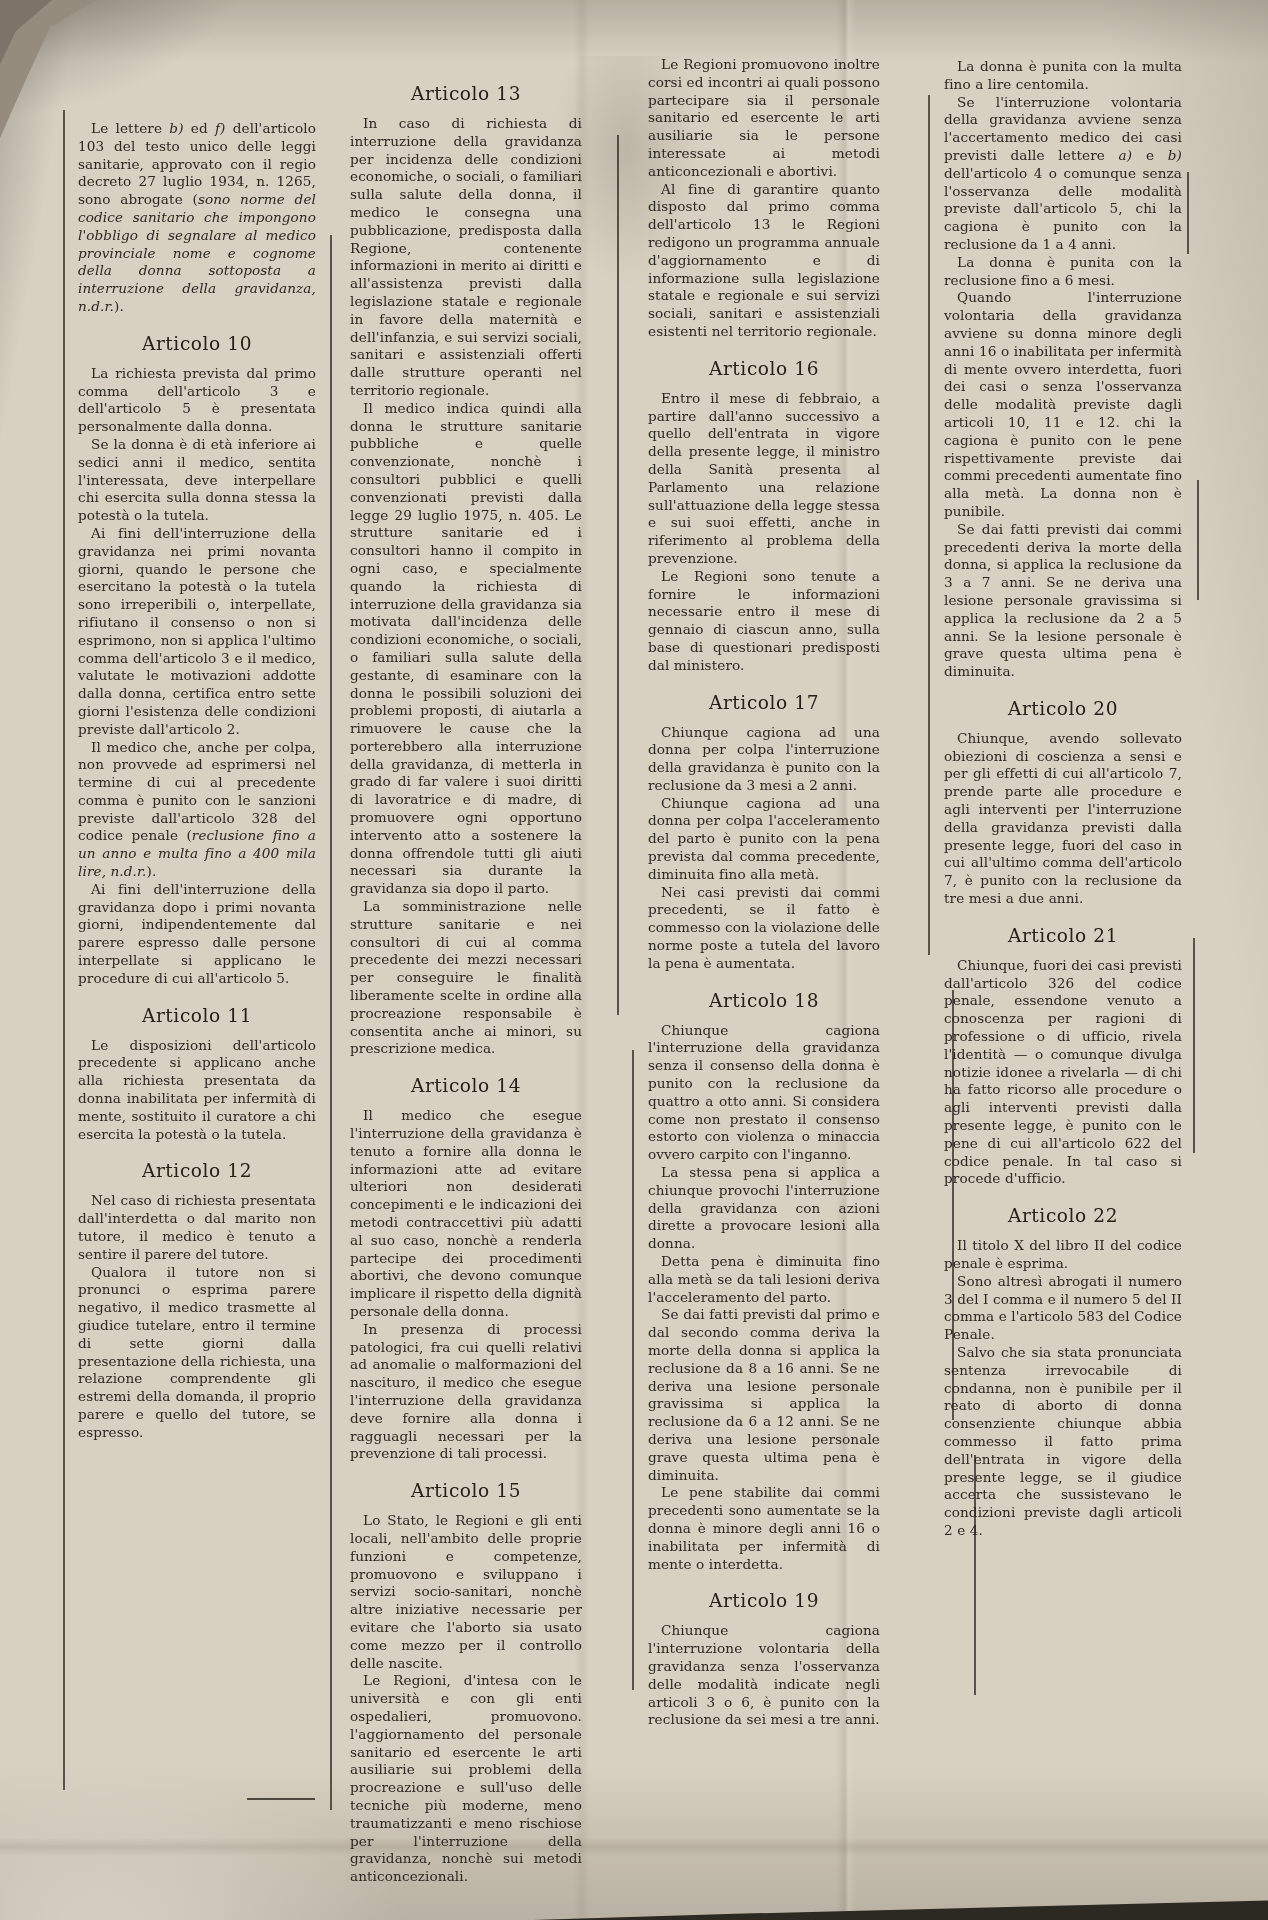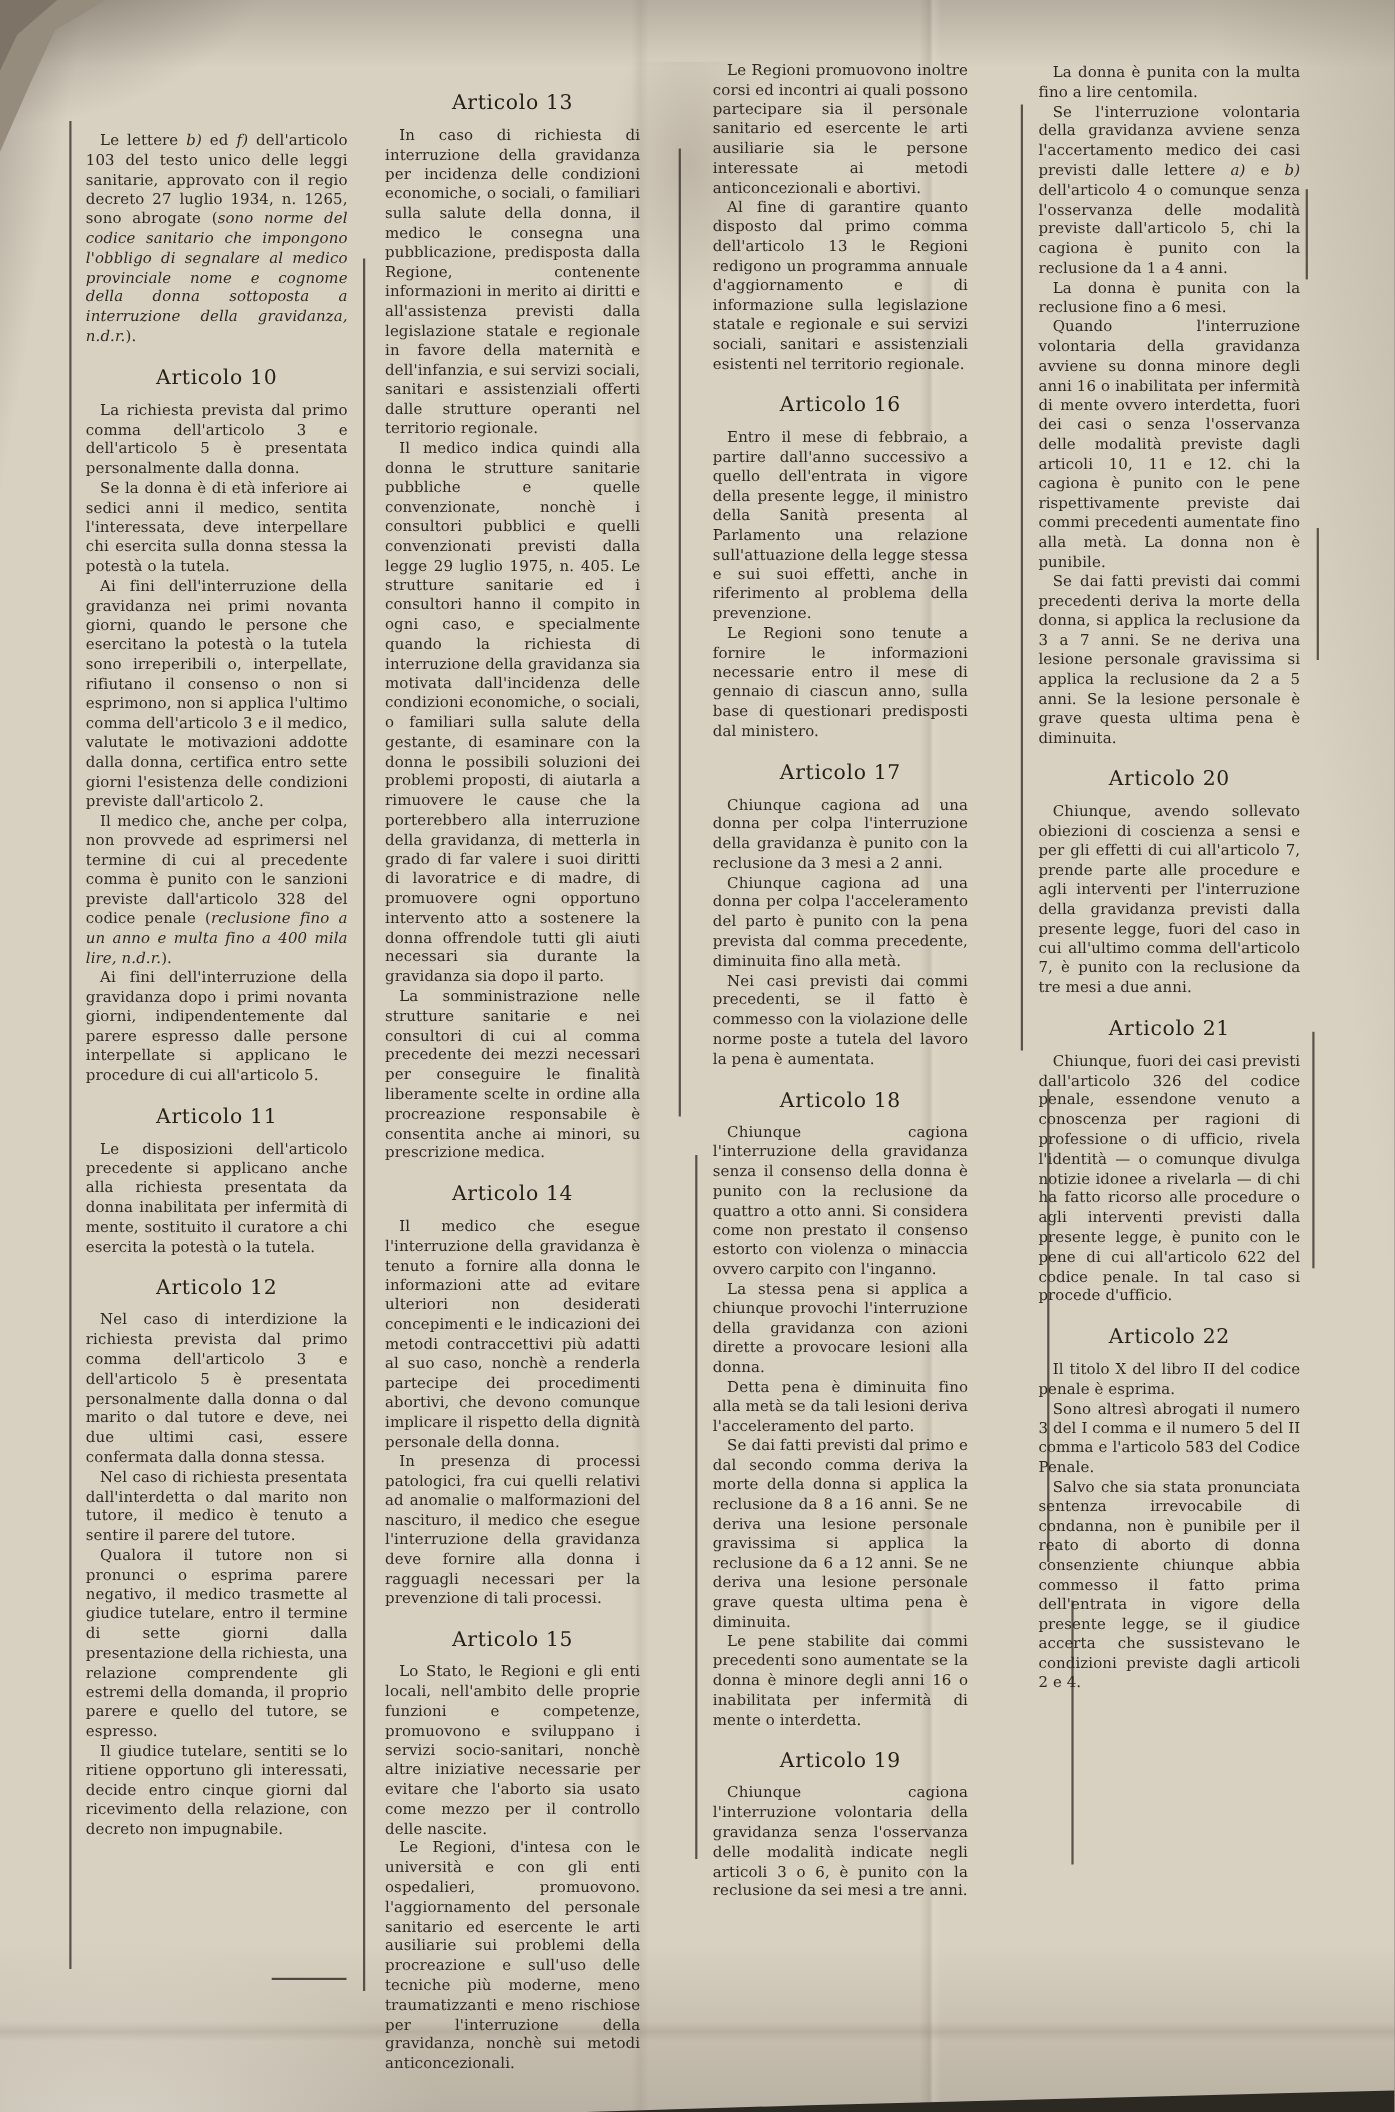--- a/index.html
+++ b/index.html
@@ -93,24 +93,22 @@
       <p class="para"><span>Le lettere </span><em>b)</em><span> ed </span><em>f)</em><span> dell'articolo 103 del testo unico delle leggi sanitarie, approvato con il regio decreto 27 luglio 1934, n. 1265, sono abrogate (</span><em>sono norme del codice sanitario che impongono l'obbligo di segnalare al medico provinciale nome e cognome della donna sottoposta a interruzione della gravidanza, n.d.r.</em><span>).</span></p>
       <h2 class="art-heading">Articolo 10</h2>
       <p class="para">La richiesta prevista dal primo comma dell'articolo 3 e dell'articolo 5 è presentata personalmente dalla donna.</p>
       <p class="para">Se la donna è di età inferiore ai sedici anni il medico, sentita l'interessata, deve interpellare chi esercita sulla donna stessa la potestà o la tutela.</p>
       <p class="para">Ai fini dell'interruzione della gravidanza nei primi novanta giorni, quando le persone che esercitano la potestà o la tutela sono irreperibili o, interpellate, rifiutano il consenso o non si esprimono, non si applica l'ultimo comma dell'articolo 3 e il medico, valutate le motivazioni addotte dalla donna, certifica entro sette giorni l'esistenza delle condizioni previste dall'articolo 2.</p>
       <p class="para"><span>Il medico che, anche per colpa, non provvede ad esprimersi nel termine di cui al precedente comma è punito con le sanzioni previste dall'articolo 328 del codice penale (</span><em>reclusione fino a un anno e multa fino a 400 mila lire, n.d.r.</em><span>).</span></p>
       <p class="para">Ai fini dell'interruzione della gravidanza dopo i primi novanta giorni, indipendentemente dal parere espresso dalle persone interpellate si applicano le procedure di cui all'articolo 5.</p>
       <h2 class="art-heading">Articolo 11</h2>
       <p class="para">Le disposizioni dell'articolo precedente si applicano anche alla richiesta presentata da donna inabilitata per infermità di mente, sostituito il curatore a chi esercita la potestà o la tutela.</p>
       <h2 class="art-heading">Articolo 12</h2>
-      <p class="para">Nel caso di interdizione la richiesta prevista dal primo comma dell'articolo 3 e dell'articolo 5 è presentata personalmente dalla donna o dal marito o dal tutore e deve, nei due ultimi casi, essere confermata dalla donna stessa.</p>
       <p class="para">Nel caso di richiesta presentata dall'interdetta o dal marito non tutore, il medico è tenuto a sentire il parere del tutore.</p>
       <p class="para">Qualora il tutore non si pronunci o esprima parere negativo, il medico trasmette al giudice tutelare, entro il termine di sette giorni dalla presentazione della richiesta, una relazione comprendente gli estremi della domanda, il proprio parere e quello del tutore, se espresso.</p>
-      <p class="para">Il giudice tutelare, sentiti se lo ritiene opportuno gli interessati, decide entro cinque giorni dal ricevimento della relazione, con decreto non impugnabile.</p>
     </div>
   <div class="col" id="col2">
       <h2 class="art-heading">Articolo 13</h2>
       <p class="para">In caso di richiesta di interruzione della gravidanza per incidenza delle condizioni economiche, o sociali, o familiari sulla salute della donna, il medico le consegna una pubblicazione, predisposta dalla Regione, contenente informazioni in merito ai diritti e all'assistenza previsti dalla legislazione statale e regionale in favore della maternità e dell'infanzia, e sui servizi sociali, sanitari e assistenziali offerti dalle strutture operanti nel territorio regionale.</p>
       <p class="para">Il medico indica quindi alla donna le strutture sanitarie pubbliche e quelle convenzionate, nonchè i consultori pubblici e quelli convenzionati previsti dalla legge 29 luglio 1975, n. 405. Le strutture sanitarie ed i consultori hanno il compito in ogni caso, e specialmente quando la richiesta di interruzione della gravidanza sia motivata dall'incidenza delle condizioni economiche, o sociali, o familiari sulla salute della gestante, di esaminare con la donna le possibili soluzioni dei problemi proposti, di aiutarla a rimuovere le cause che la porterebbero alla interruzione della gravidanza, di metterla in grado di far valere i suoi diritti di lavoratrice e di madre, di promuovere ogni opportuno intervento atto a sostenere la donna offrendole tutti gli aiuti necessari sia durante la gravidanza sia dopo il parto.</p>
       <p class="para">La somministrazione nelle strutture sanitarie e nei consultori di cui al comma precedente dei mezzi necessari per conseguire le finalità liberamente scelte in ordine alla procreazione responsabile è consentita anche ai minori, su prescrizione medica.</p>
       <h2 class="art-heading">Articolo 14</h2>
       <p class="para">Il medico che esegue l'interruzione della gravidanza è tenuto a fornire alla donna le informazioni atte ad evitare ulteriori non desiderati concepimenti e le indicazioni dei metodi contraccettivi più adatti al suo caso, nonchè a renderla partecipe dei procedimenti abortivi, che devono comunque implicare il rispetto della dignità personale della donna.</p>
       <p class="para">In presenza di processi patologici, fra cui quelli relativi ad anomalie o malformazioni del nascituro, il medico che esegue l'interruzione della gravidanza deve fornire alla donna i ragguagli necessari per la prevenzione di tali processi.</p>
       <h2 class="art-heading">Articolo 15</h2>

